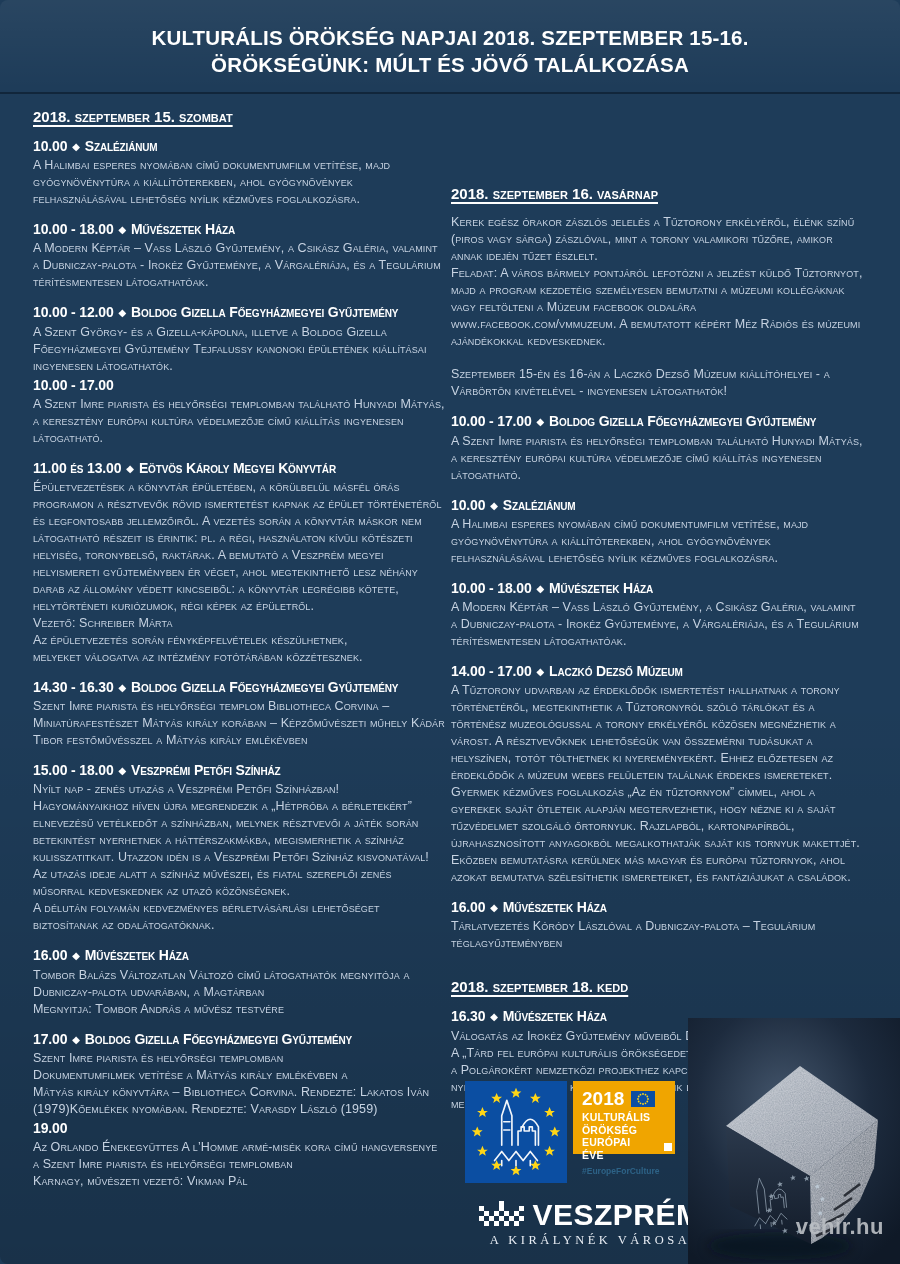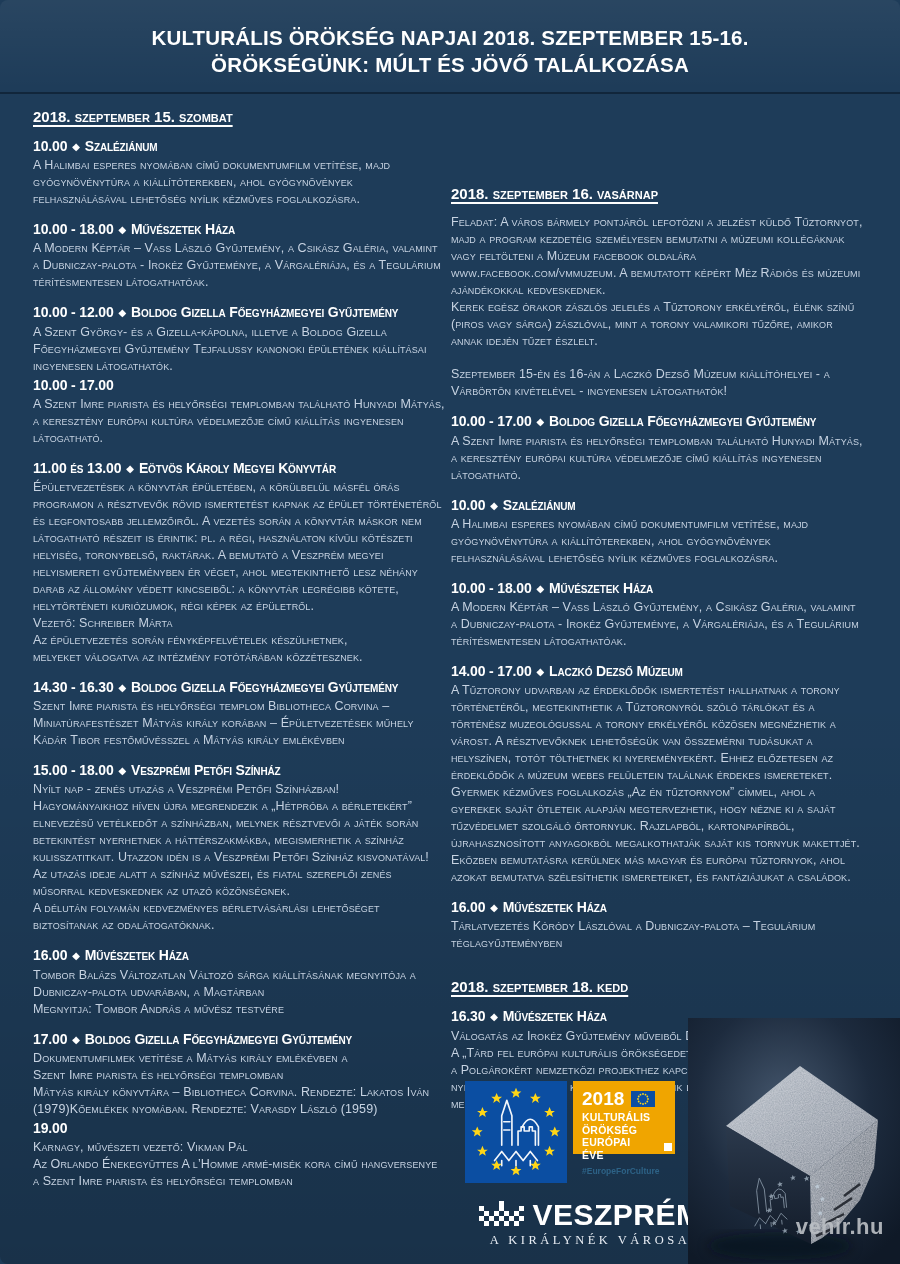--- a/index.html
+++ b/index.html
@@ -75,50 +75,50 @@
         </div>
         <div class="ev">
           <div class="ev-h"><span>11.00 és 13.00</span><span class="dm">◆</span><span>Eötvös Károly Megyei Könyvtár</span></div>
           <p class="ev-p">Épületvezetések a könyvtár épületében, a körülbelül másfél órás programon a résztvevők rövid ismertetést kapnak az épület történetéről és legfontosabb jellemzőiről. A vezetés során a könyvtár máskor nem látogatható részeit is érintik: pl. a régi, használaton kívüli kötészeti helyiség, toronybelső, raktárak. A bemutató a Veszprém megyei helyismereti gyűjteményben ér véget, ahol megtekinthető lesz néhány darab az állomány védett kincseiből: a könyvtár legrégibb kötete, helytörténeti kuriózumok, régi képek az épületről.</p>
           <p class="ev-p">Vezető: Schreiber Márta</p>
           <p class="ev-p">Az épületvezetés során fényképfelvételek készülhetnek,</p>
           <p class="ev-p">melyeket válogatva az intézmény fotótárában közzétesznek.</p>
         </div>
         <div class="ev">
           <div class="ev-h"><span>14.30 - 16.30</span><span class="dm">◆</span><span>Boldog Gizella Főegyházmegyei Gyűjtemény</span></div>
-          <p class="ev-p">Szent Imre piarista és helyőrségi templom Bibliotheca Corvina – Miniatúrafestészet Mátyás király korában – Épületvezetések műhely Kádár Tibor festőművésszel a Mátyás király emlékévben</p>
+          <p class="ev-p">Szent Imre piarista és helyőrségi templom Bibliotheca Corvina – Miniatúrafestészet Mátyás király korában – Képzőművészeti műhely Kádár Tibor festőművésszel a Mátyás király emlékévben</p>
         </div>
         <div class="ev">
           <div class="ev-h"><span>15.00 - 18.00</span><span class="dm">◆</span><span>Veszprémi Petőfi Színház</span></div>
           <p class="ev-p">Nyílt nap - zenés utazás a Veszprémi Petőfi Színházban!</p>
           <p class="ev-p">Hagyományaikhoz híven újra megrendezik a „Hétpróba a bérletekért” elnevezésű vetélkedőt a színházban, melynek résztvevői a játék során betekintést nyerhetnek a háttérszakmákba, megismerhetik a színház kulisszatitkait. Utazzon idén is a Veszprémi Petőfi Színház kisvonatával! Az utazás ideje alatt a színház művészei, és fiatal szereplői zenés műsorral kedveskednek az utazó közönségnek.</p>
           <p class="ev-p">A délután folyamán kedvezményes bérletvásárlási lehetőséget biztosítanak az odalátogatóknak.</p>
         </div>
         <div class="ev">
           <div class="ev-h"><span>16.00</span><span class="dm">◆</span><span>Művészetek Háza</span></div>
-          <p class="ev-p">Tombor Balázs Változatlan Változó sárga kiállításának megnyitója a Dubniczay-palota udvarában, a Magtárban</p>
+          <p class="ev-p">Tombor Balázs Változatlan Változó című látogathatók megnyitója a Dubniczay-palota udvarában, a Magtárban</p>
           <p class="ev-p">Megnyitja: Tombor András a művész testvére</p>
         </div>
         <div class="ev">
           <div class="ev-h"><span>17.00</span><span class="dm">◆</span><span>Boldog Gizella Főegyházmegyei Gyűjtemény</span></div>
+          <p class="ev-p">Szent Imre piarista és helyőrségi templomban</p>
           <p class="ev-p">Dokumentumfilmek vetítése a Mátyás király emlékévben a</p>
-          <p class="ev-p">Szent Imre piarista és helyőrségi templomban</p>
           <p class="ev-p">Mátyás király könyvtára – Bibliotheca Corvina. Rendezte: Lakatos Iván (1979)Kőemlékek nyomában. Rendezte: Varasdy László (1959)</p>
         </div>
         <div class="ev tight">
           <div class="ev-h"><span>19.00</span></div>
+          <p class="ev-p">Az Orlando Énekegyüttes A l’Homme armé-misék kora című hangversenye a Szent Imre piarista és helyőrségi templomban</p>
           <p class="ev-p">Karnagy, művészeti vezető: Vikman Pál</p>
-          <p class="ev-p">Az Orlando Énekegyüttes A l’Homme armé-misék kora című hangversenye a Szent Imre piarista és helyőrségi templomban</p>
         </div>
       </div>
     <div class="col" id="col-1">
         <h2 class="sec-h">2018. szeptember 16. vasárnap</h2>
         <div class="ev">
+          <p class="ev-p">Kerek egész órakor zászlós jelelés a Tűztorony erkélyéről, élénk színű (piros vagy sárga) zászlóval, mint a torony valamikori tűzőre, amikor annak idején tűzet észlelt.</p>
           <p class="ev-p">Feladat: A város bármely pontjáról lefotózni a jelzést küldő Tűztornyot, majd a program kezdetéig személyesen bemutatni a múzeumi kollégáknak vagy feltölteni a Múzeum facebook oldalára www.facebook.com/vmmuzeum. A bemutatott képért Méz Rádiós és múzeumi ajándékokkal kedveskednek.</p>
-          <p class="ev-p">Kerek egész órakor zászlós jelelés a Tűztorony erkélyéről, élénk színű (piros vagy sárga) zászlóval, mint a torony valamikori tűzőre, amikor annak idején tűzet észlelt.</p>
           <p class="ev-p sp"></p>
           <p class="ev-p">Szeptember 15-én és 16-án a Laczkó Dezső Múzeum kiállítóhelyei - a Várbörtön kivételével - ingyenesen látogathatók!</p>
         </div>
         <div class="ev">
           <div class="ev-h"><span>10.00 - 17.00</span><span class="dm">◆</span><span>Boldog Gizella Főegyházmegyei Gyűjtemény</span></div>
           <p class="ev-p">A Szent Imre piarista és helyőrségi templomban található Hunyadi Mátyás, a keresztény európai kultúra védelmezője című kiállítás ingyenesen látogatható.</p>
         </div>
         <div class="ev">
           <div class="ev-h"><span>10.00</span><span class="dm">◆</span><span>Szaléziánum</span></div>
           <p class="ev-p">A Halimbai esperes nyomában című dokumentumfilm vetítése, majd gyógynövénytúra a kiállítóterekben, ahol gyógynövények felhasználásával lehetőség nyílik kézműves foglalkozásra.</p>

